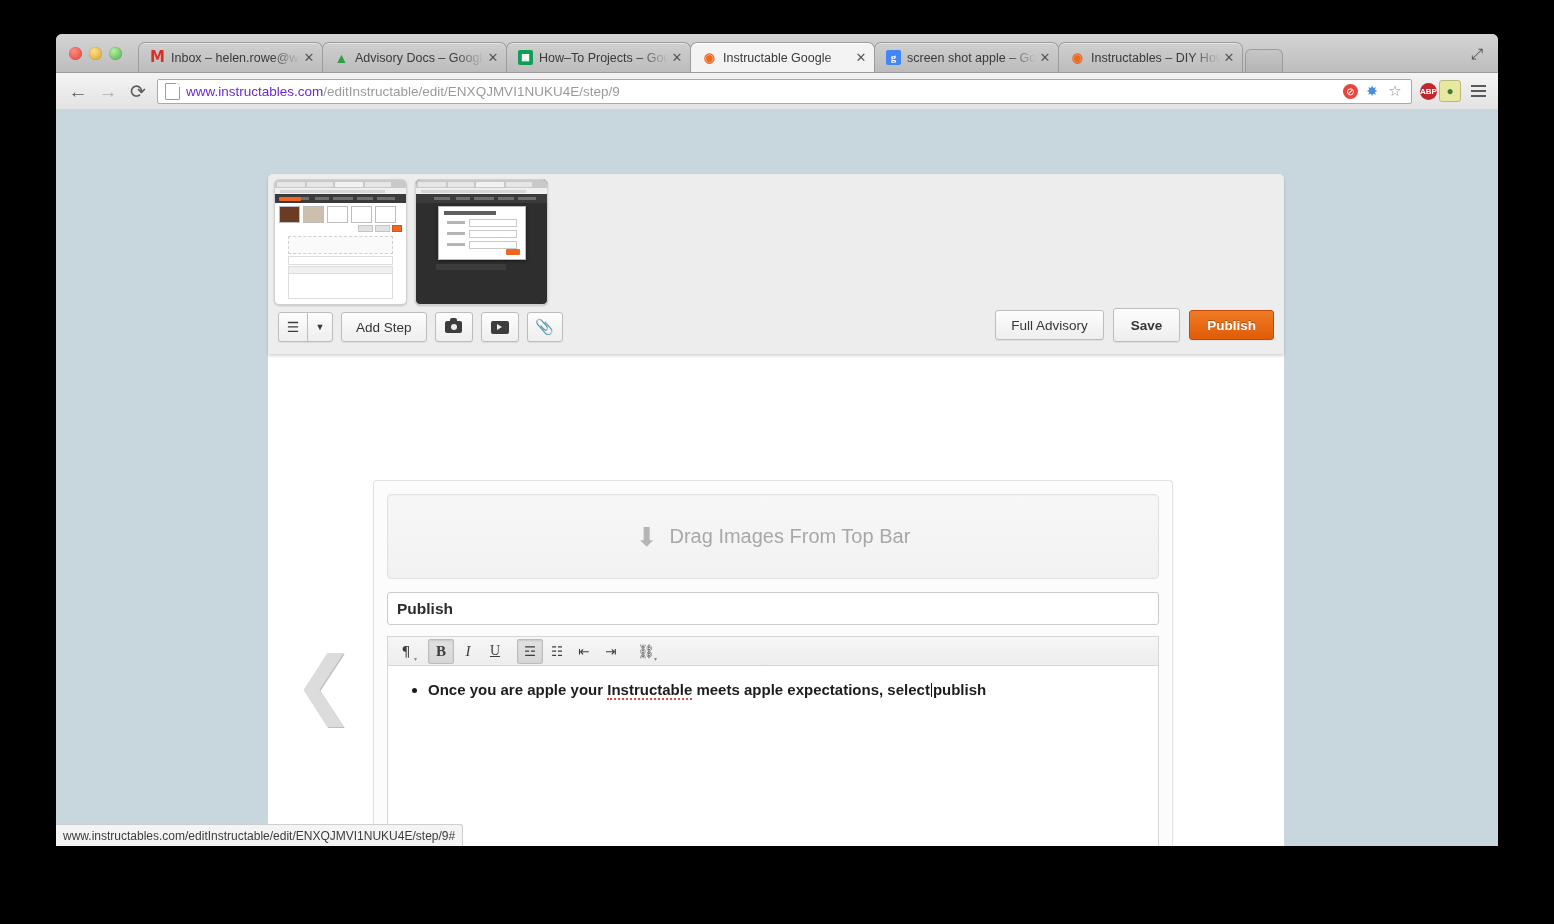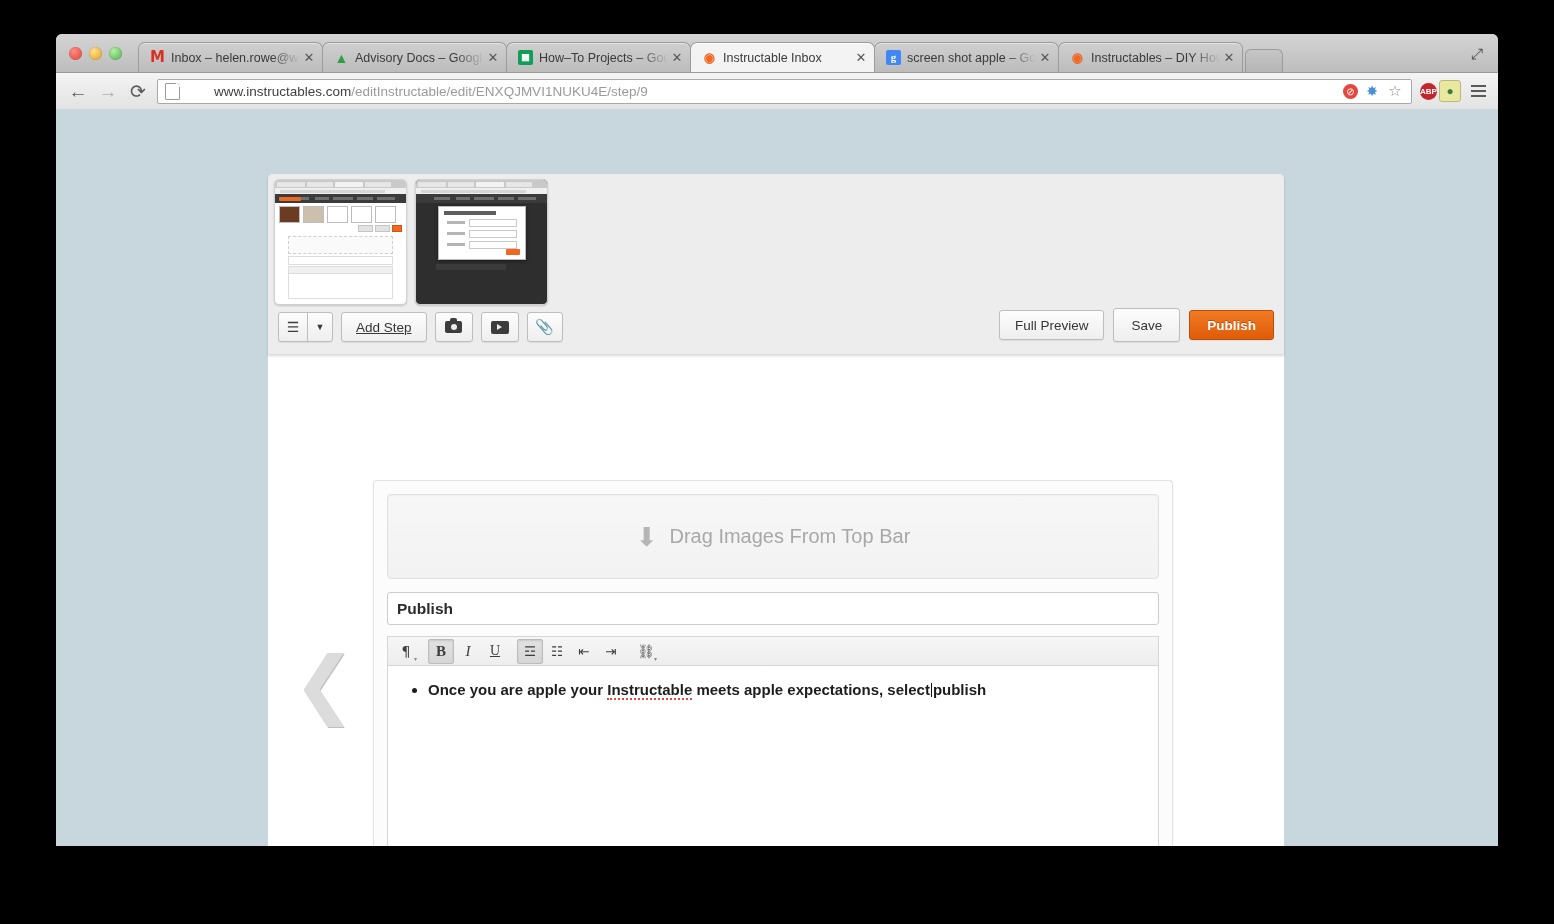--- a/index.html
+++ b/index.html
@@ -92,21 +92,21 @@
     background:#fff;border:1px solid #a9a9a9;border-radius:2px;
     display:flex;align-items:center;padding:0 4px;
     font-size:13.5px;color:#9a9a9a;
   }
   #omnibox .pg-icon{
     width:13px;height:15px;margin:0 6px 0 3px;flex:0 0 13px;
     background:#fff;border:1px solid #9b9b9b;border-radius:1px;position:relative;
   }
   #omnibox .pg-icon:after{content:"";position:absolute;right:-1px;top:-1px;border-width:0 4px 4px 0;
     border-style:solid;border-color:#fff #e9e9e9;}
-  #url-host{color:#404040;margin-left:28px;}
+  #url-host{color:#6d28d9;}
   .omni-right{display:flex;align-items:center;gap:5px;padding-right:3px;}
   .omni-ic{width:18px;height:18px;display:flex;align-items:center;justify-content:center;font-size:13px;}
   .ic-noscript{background:#e8453c;color:#fff;border-radius:50%;width:15px;height:15px;font-size:10px;}
   .ic-ghost{color:#4a90d9;font-size:14px;}
   .ic-star{color:#8c8c8c;font-size:15px;}
   .ext-ic{width:20px;height:20px;display:flex;align-items:center;justify-content:center;
           font-size:9px;font-weight:bold;border-radius:3px;margin-left:2px;}
   .ext-abp{background:#c1272d;color:#fff;border-radius:50%;width:17px;height:17px;font-size:8px;}
   .ext-mic{background:#e8e8a0;color:#3a7d3a;font-size:12px;border:1px solid #b9b97a;}
   #chrome-menu{width:26px;display:flex;flex-direction:column;gap:3px;align-items:center;justify-content:center;margin:0 7px 0 4px;}
@@ -160,34 +160,34 @@
     border:1px solid #bdbdbd;border-radius:3px;
     background:linear-gradient(#fdfdfd,#eeeeee);
     color:#363636;font-size:13.5px;
     display:flex;align-items:center;justify-content:center;
     height:30px;box-sizing:border-box;
     box-shadow:0 1px 1px rgba(0,0,0,.07);
     cursor:pointer;white-space:nowrap;
   }
   #btn-steplist{width:30px;border-radius:3px 0 0 3px;}
   #btn-steplist-caret{width:26px;border-radius:0 3px 3px 0;margin-left:-9px;font-size:9px;}
-  #btn-add-step{padding:3px 14px;text-decoration:underline;}
+  #btn-add-step{padding:3px 14px;}
   #btn-photo{width:38px;}
   #btn-video{width:38px;}
   #btn-attach{width:36px;}
   .glyph-list{display:inline-block;font-size:14px;line-height:1;color:#3d3d3d;}
   .cam{width:17px;height:12px;background:#3d3d3d;border-radius:2px;position:relative;}
   .cam:before{content:"";position:absolute;left:5px;top:-3px;width:7px;height:3px;background:#3d3d3d;border-radius:2px 2px 0 0;}
   .cam:after{content:"";position:absolute;left:5.5px;top:3px;width:6px;height:6px;border-radius:50%;background:#ededed;}
   .vid{width:18px;height:13px;background:#3d3d3d;border-radius:2px;position:relative;}
   .vid:after{content:"";position:absolute;left:6px;top:3.5px;border-style:solid;border-width:3px 0 3px 5px;border-color:transparent transparent transparent #ededed;}
 
   #editor-actions{position:absolute;right:10px;bottom:12px;display:flex;align-items:center;gap:9px;}
   #btn-full-preview{padding:0 15px;}
-  #btn-save{padding:16px 17px;}
+  #btn-save{padding:16px 17px;font-weight:bold;}
   #btn-publish{
     padding:0 17px;color:#fff;font-weight:bold;
     border:1px solid #c24b07;
     background:linear-gradient(#f07a25,#e05c07);
     text-shadow:0 -1px 0 rgba(0,0,0,.25);
   }
 
   
   #page-body{
     position:absolute;left:212px;top:245px;width:1016px;bottom:0;
@@ -289,21 +289,21 @@
         <span class="ttl">Advisory Docs – Google Dr</span>
         <span class="tclose">✕</span>
       </div>
       <div class="tab">
         <span class="fav gsheet">▦</span>
         <span class="ttl">How–To Projects – Google</span>
         <span class="tclose">✕</span>
       </div>
       <div class="tab active">
         <span class="fav inst">◉</span>
-        <span class="ttl">Instructable Inbox</span>
+        <span class="ttl">Instructable Google</span>
         <span class="tclose">✕</span>
       </div>
       <div class="tab">
         <span class="fav goog">g</span>
         <span class="ttl">screen shot apple – Google</span>
         <span class="tclose">✕</span>
       </div>
       <div class="tab">
         <span class="fav inst">◉</span>
         <span class="ttl">Instructables – DIY How To</span>
@@ -473,21 +473,24 @@
         </div>
         <div class="btn" id="btn-video">
           <span class="vid"></span>
         </div>
         <div class="btn" id="btn-attach">
           <span style="font-size:15px">📎</span>
         </div>
       </div>
 
       <div id="editor-actions">
-        <div class="btn" id="btn-full-preview">Full Preview</div>
+        <div class="btn" id="btn-full-preview">Full Advisory</div>
         <div class="btn" id="btn-save">Save</div>
         <div class="btn" id="btn-publish">Publish</div>
       </div>
     </div>
 
+    <div id="status-bar">
+      <span>www.instructables.com/editInstructable/edit/ENXQJMVI1NUKU4E/step/9#</span>
+    </div>
 
   </div>
 </div>
 
 </body></html>

